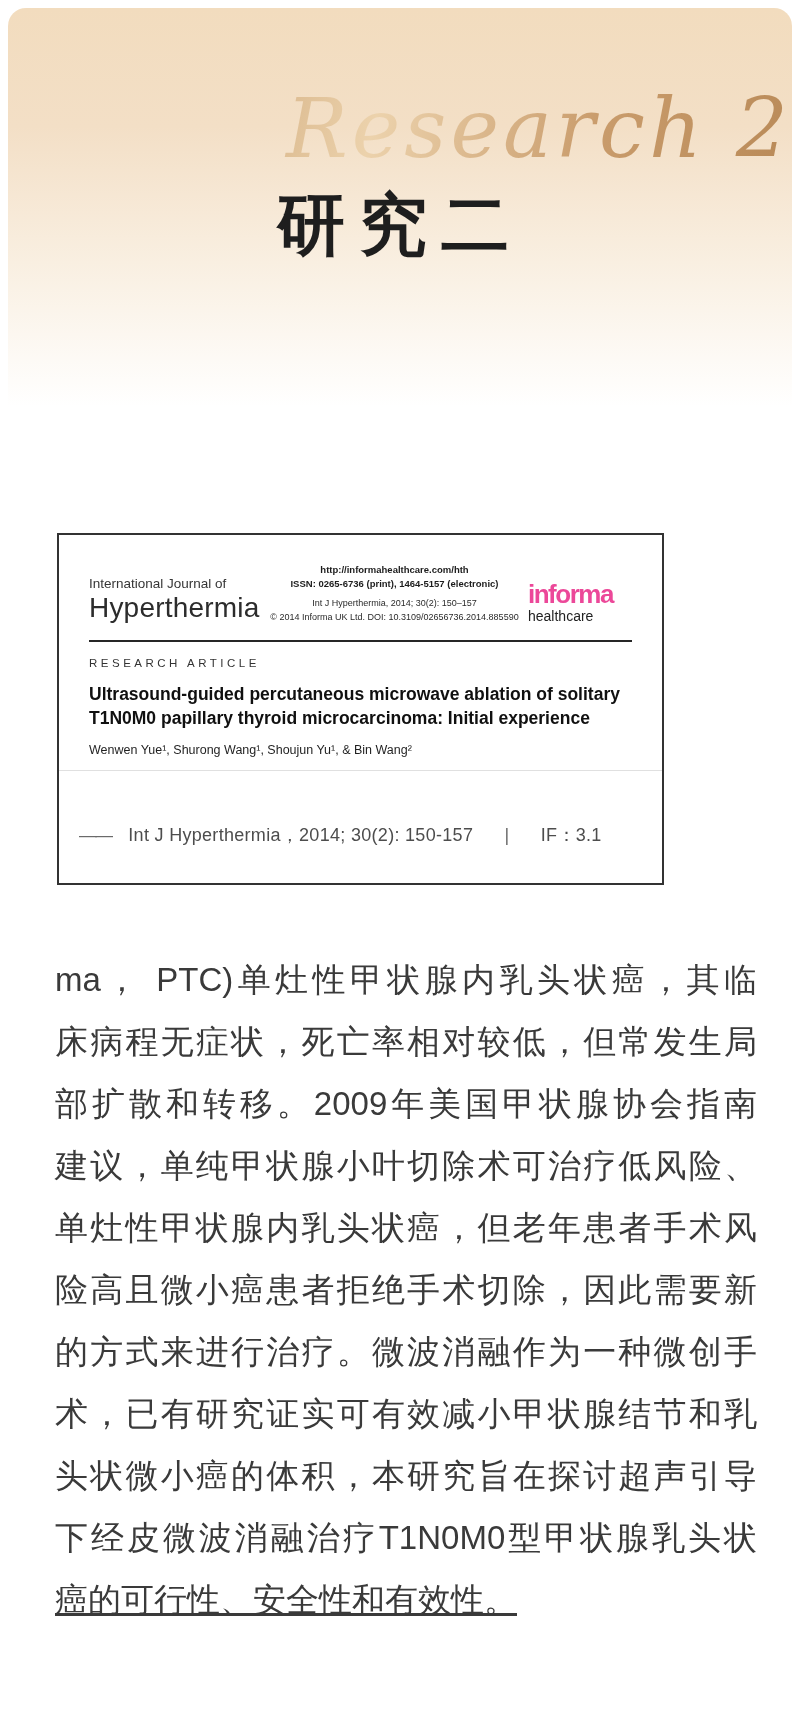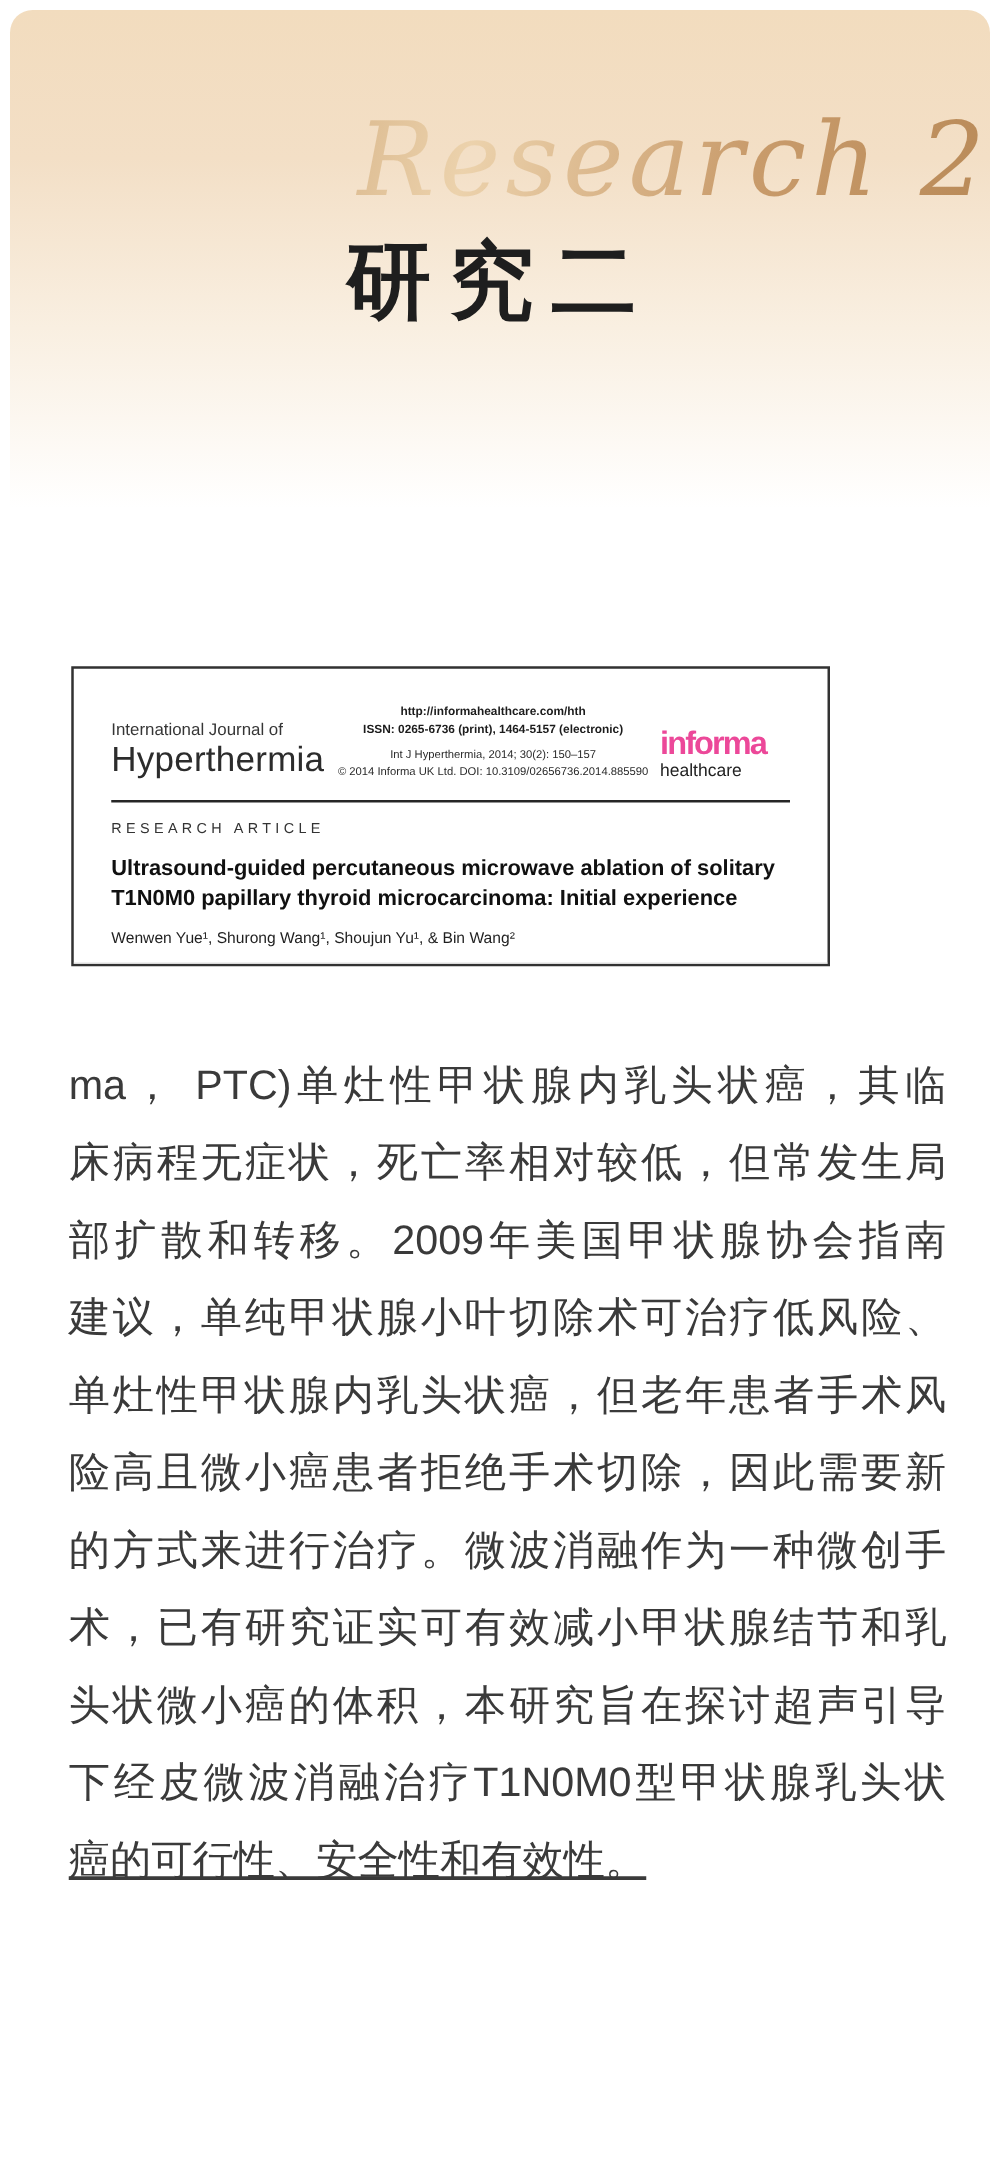--- a/index.html
+++ b/index.html
@@ -172,20 +172,26 @@
 
     <div class="paper-title">
       <span>Ultrasound-guided percutaneous microwave ablation of solitary</span><br>
       <span>T1N0M0 papillary thyroid microcarcinoma: Initial experience</span>
     </div>
 
     <div class="authors">Wenwen Yue¹, Shurong Wang¹, Shoujun Yu¹, &amp; Bin Wang²</div>
 
     <div class="card-divider"></div>
 
+    <div class="citation">
+      <span class="dash">——</span>
+      <span>Int J Hyperthermia，2014; 30(2): 150-157</span>
+      <span class="sep">|</span>
+      <span>IF：3.1</span>
+    </div>
 
   </div>
 
   <div class="body-text">
     <div class="pline">ma， PTC)单灶性甲状腺内乳头状癌，其临</div>
     <div class="pline">床病程无症状，死亡率相对较低，但常发生局</div>
     <div class="pline">部扩散和转移。2009年美国甲状腺协会指南</div>
     <div class="pline">建议，单纯甲状腺小叶切除术可治疗低风险、</div>
     <div class="pline">单灶性甲状腺内乳头状癌，但老年患者手术风</div>
     <div class="pline">险高且微小癌患者拒绝手术切除，因此需要新</div>

